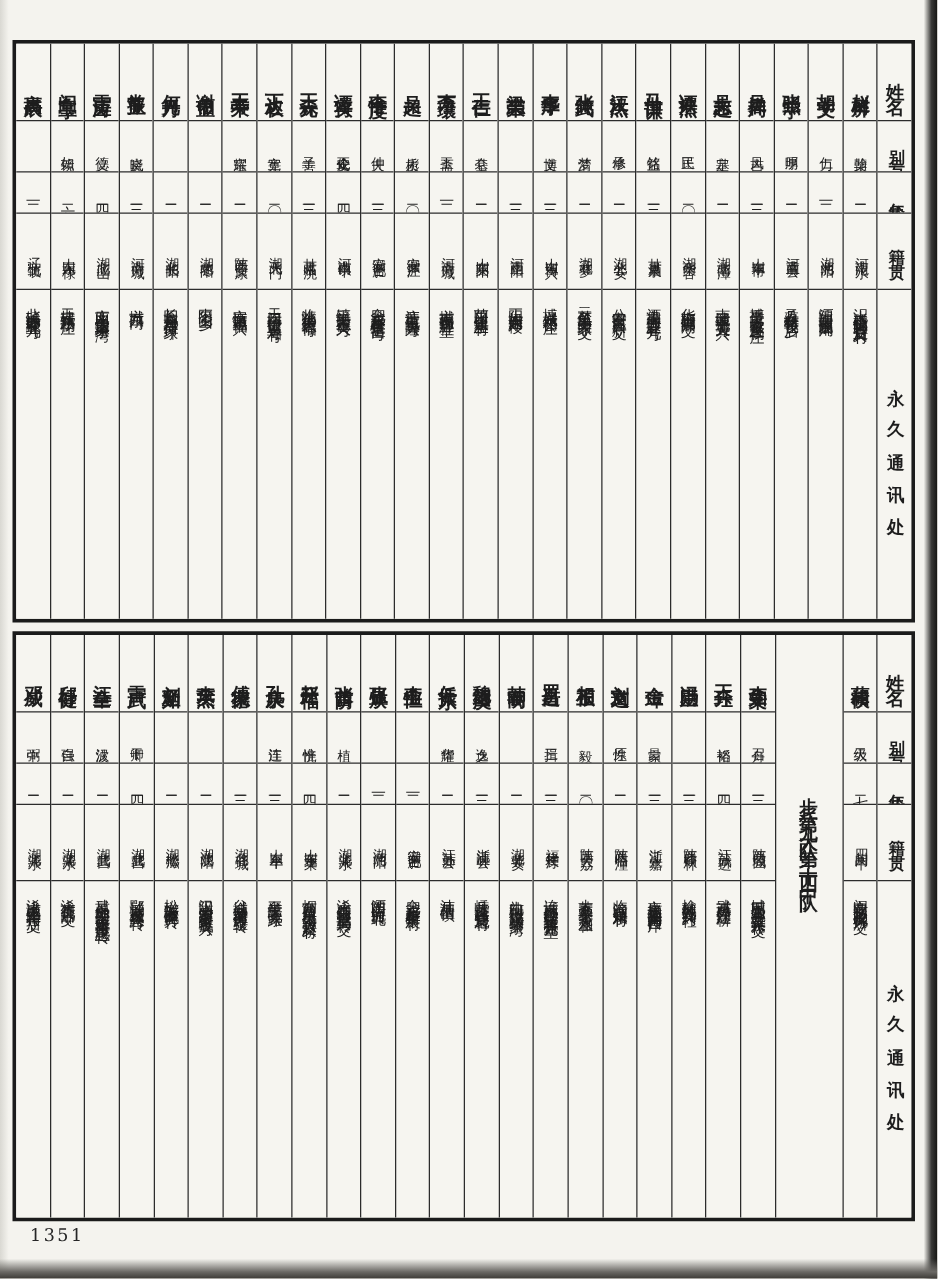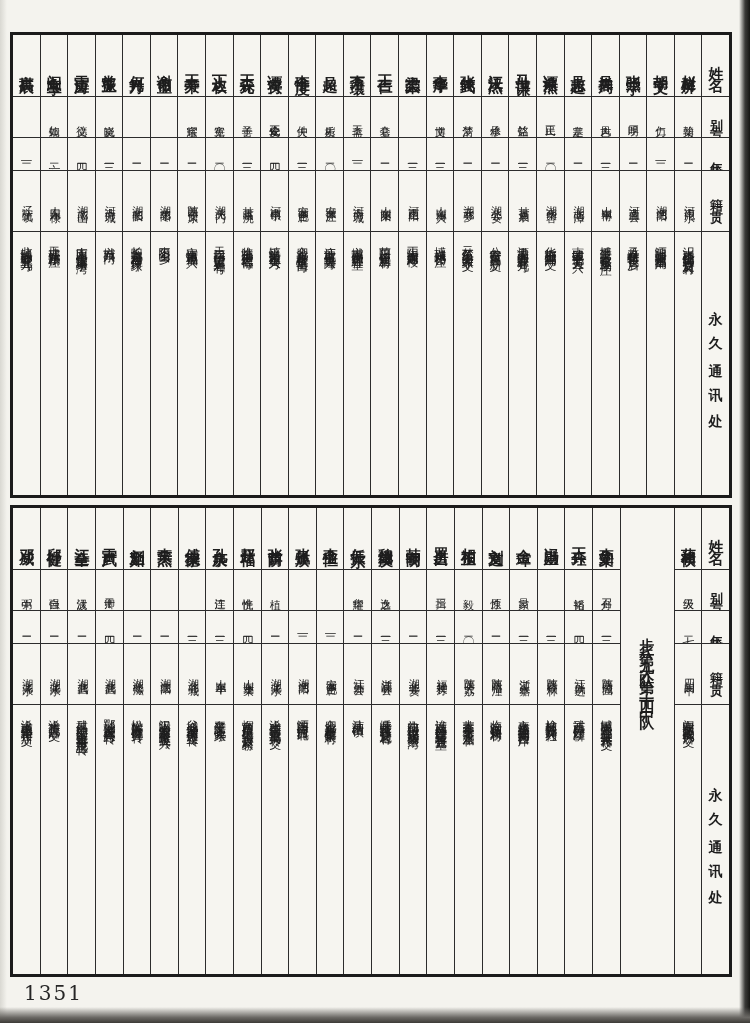--- a/index.html
+++ b/index.html
@@ -27,21 +27,21 @@
                 text-align:start;padding-top:5px;}
   .header-col .cell{font-weight:700;}
   .cell.h.name{letter-spacing:12px;font-size:15px;}
   .cell.h.alias{font-size:13px;line-height:26px;padding-right:0;letter-spacing:8px;}
   .cell.h.age{font-size:13px;letter-spacing:2px;}
   .cell.h.origin{font-size:13px;letter-spacing:12px;}
   .cell.h.address{font-size:14px;letter-spacing:26px;text-align:center;padding-top:0;}
   .divider-title{writing-mode:vertical-rl;text-orientation:upright;font-size:15px;
                  font-weight:700;letter-spacing:7px;line-height:54px;padding-top:118px;
                  color:#1d1d1d;}
-  .page-number{position:absolute;left:24px;top:981px;font-size:20px;color:#262626;
+  .page-number{position:absolute;left:24px;top:981px;font-size:14px;color:#262626;
                font-family:"DejaVu Serif",serif;letter-spacing:2px;}
   .edge-right{position:absolute;right:0;top:0;width:11px;height:100%;
               background:linear-gradient(to right,rgba(60,60,58,0),#3a3a38 55%,#141412);}
   .edge-bottom{position:absolute;left:0;bottom:0;width:100%;height:16px;
                background:linear-gradient(to bottom,rgba(100,98,94,0),#6b6965 65%,#3c3a36);}
   .edge-left{position:absolute;left:0;top:0;width:7px;height:100%;
              background:linear-gradient(to right,#d9d8d2,rgba(217,216,210,0));}
 </style>
 </head>
 <body>

